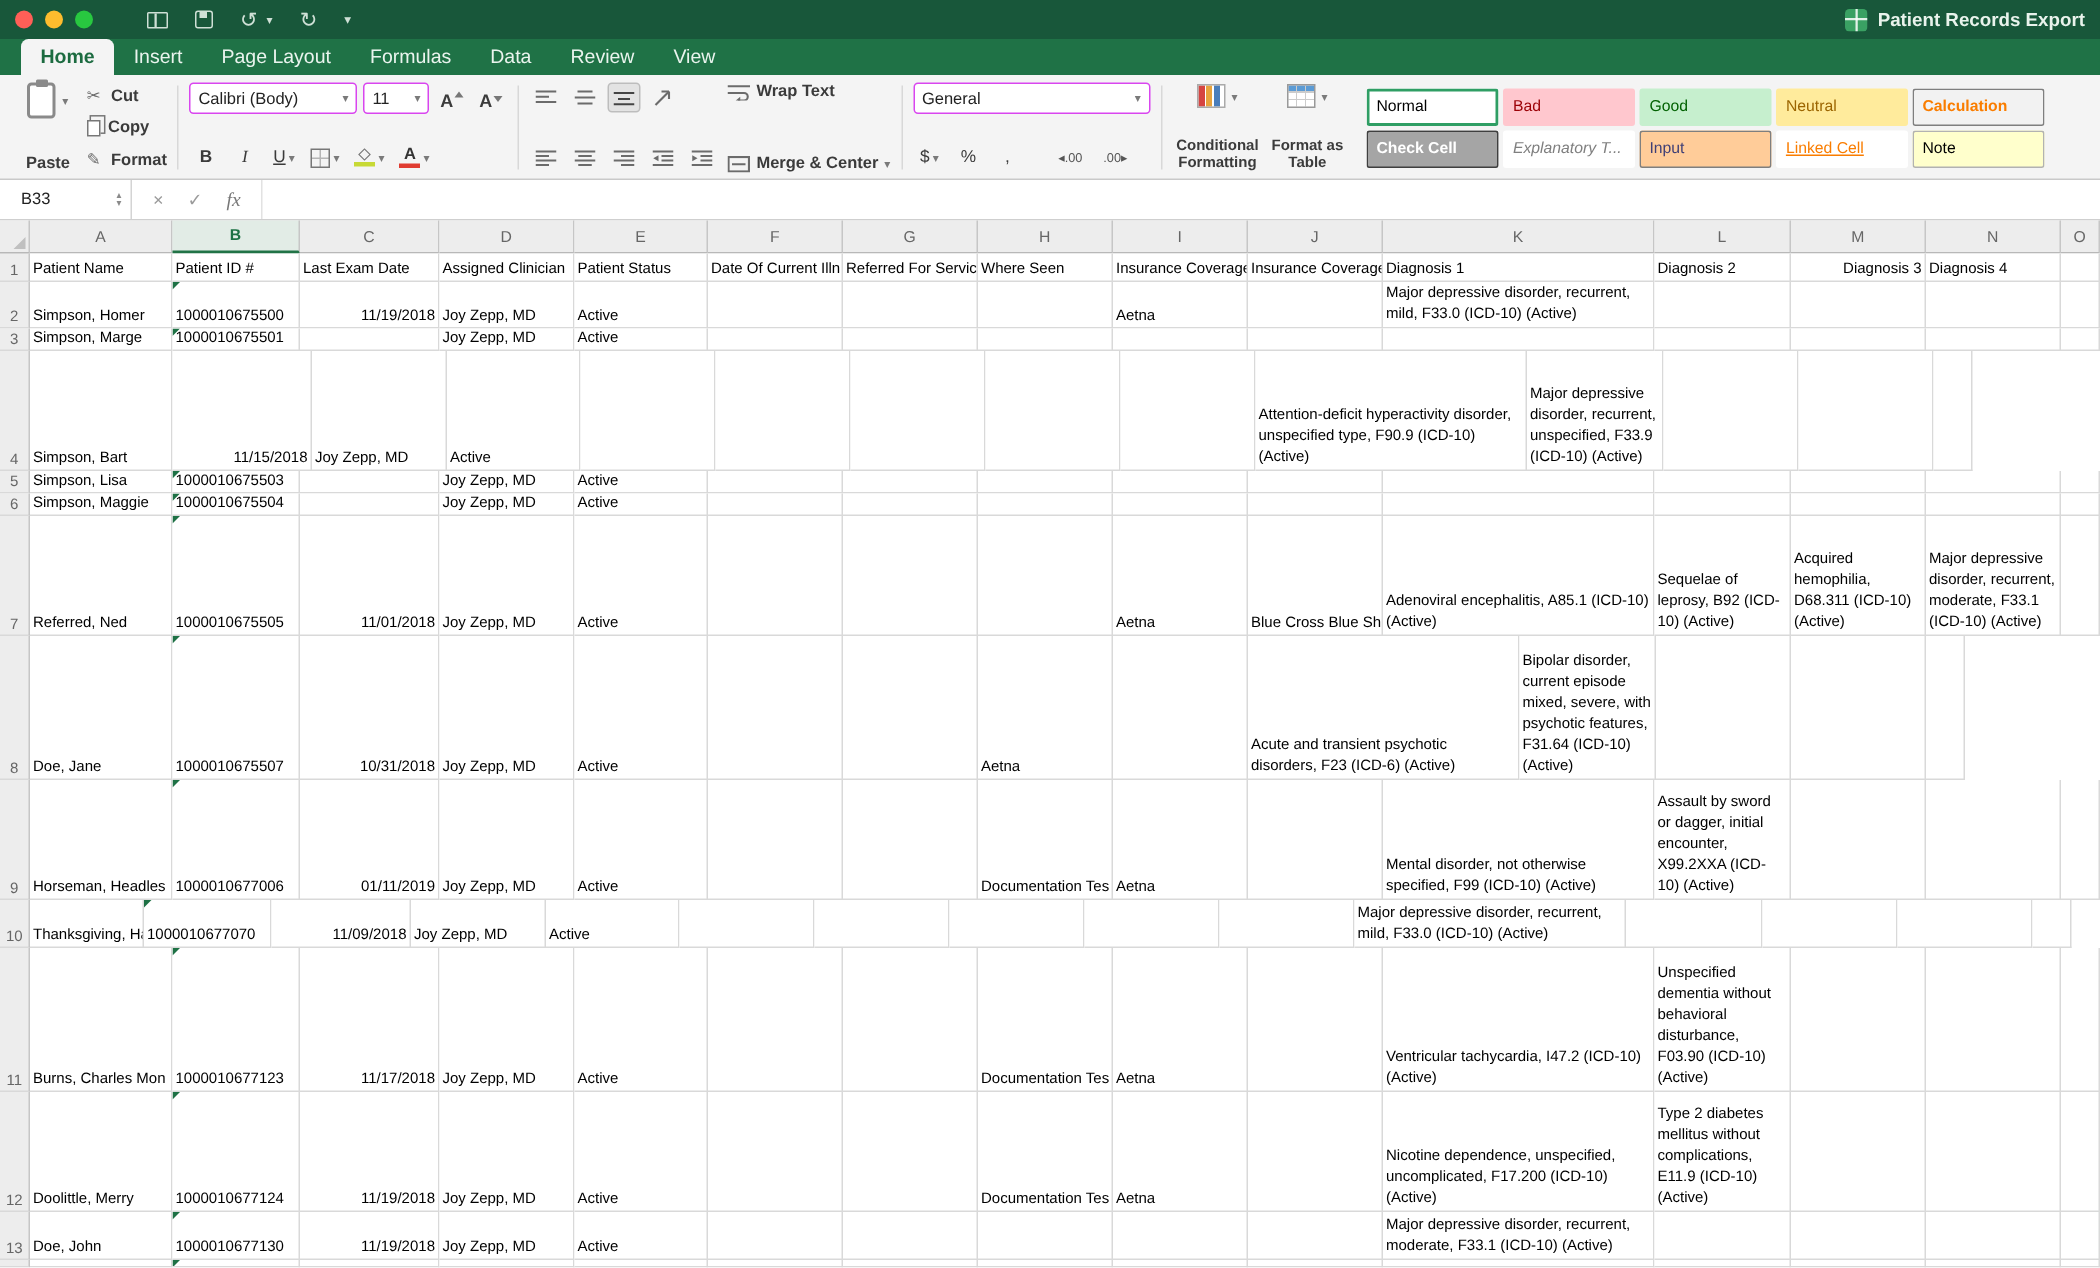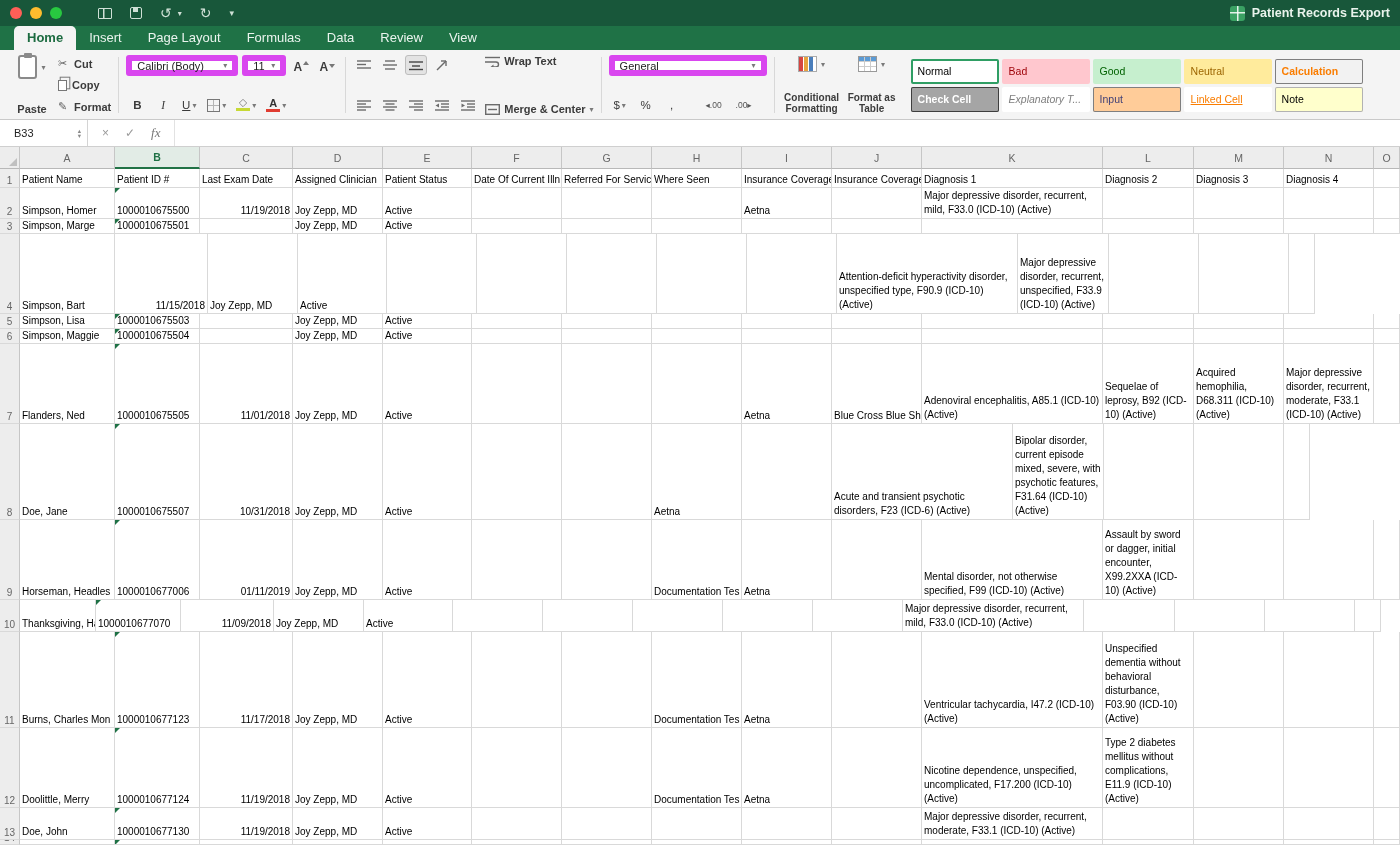--- a/index.html
+++ b/index.html
@@ -27,21 +27,21 @@
   .tab { padding:0 13px; line-height:24px; font-size:13px; color:#eaf4ee; cursor:default; }
   .tab.active { background:#f4f4f4; color:#1c6b40; font-weight:700; border-radius:5px 5px 0 0; }
 
   
   .ribbon { height:70px; background:#f4f4f4; border-bottom:1px solid #c9c9c9; display:flex; padding:5px 6px 4px 8px; }
   .vdiv { width:1px; background:#d8d8d8; margin:2px 7px; }
   .rcol { display:flex; flex-direction:column; justify-content:space-between; }
   .rrow { display:flex; align-items:center; gap:4px; }
   .rlabel { font-size:11px; color:#3b3b3b;font-weight:bold; }
   .dd { font-size:8px; color:#7a7a7a; }
-  .selbox { background:#fff; border:6px solid #d946ef; border-radius:3px; height:21px;
+  .selbox { background:#fff; border:1px solid #d946ef; border-radius:3px; height:21px;
     display:flex; align-items:center; padding:0 5px; font-size:11px; color:#222; gap:6px; justify-content:space-between; }
   .sbtn { min-width:22px; height:20px; border:1px solid transparent; border-radius:3px;
     display:flex; align-items:center; justify-content:center; font-size:11.5px; color:#3b3b3b; gap:2px; padding:0 2px; }
   .sbtn.pressed { background:#e3e3e3; border-color:#bdbdbd; }
 
   .paste { width:48px; align-items:center; display:flex; flex-direction:column; justify-content:space-between; }
   .clipboard-icon { width:19px; height:24px; border:2px solid #8a8a8a; border-radius:3px; position:relative; background:#fff; }
   .clipboard-icon:before { content:''; position:absolute; top:-4px; left:3.5px; width:8px; height:5px; background:#8a8a8a; border-radius:1px; }
   .ccf { display:flex; flex-direction:column; justify-content:space-between; padding:2px 0; }
   .ccf .rrow { gap:5px; }
@@ -461,21 +461,21 @@
         </div>
         <div class="cell" style="width: 90px;">
           <span class="ct">Insurance Coverage</span>
         </div>
         <div class="cell" style="width: 181px;">
           <span class="ct">Diagnosis 1</span>
         </div>
         <div class="cell" style="width: 91px;">
           <span class="ct">Diagnosis 2</span>
         </div>
-        <div class="cell" style="width: 90px;">
+        <div class="cell" style="width: 90px; justify-content: flex-end;">
           <span class="ct">Diagnosis 3</span>
         </div>
         <div class="cell" style="width: 90px;">
           <span class="ct">Diagnosis 4</span>
         </div>
         <div class="cell" style="width: 26px;"></div>
       </div>
       <div class="srow" style="height: 31px;">
         <div class="gutter">2</div>
         <div class="cell" style="width: 95px;">
@@ -615,21 +615,21 @@
         <div class="cell" style="width: 90px;"></div>
         <div class="cell" style="width: 181px;"></div>
         <div class="cell" style="width: 91px;"></div>
         <div class="cell" style="width: 90px;"></div>
         <div class="cell" style="width: 90px;"></div>
         <div class="cell" style="width: 26px;"></div>
       </div>
       <div class="srow" style="height: 80px;">
         <div class="gutter">7</div>
         <div class="cell" style="width: 95px;">
-          <span class="ct">Flanders, Ned</span>
+          <span class="ct">Referred, Ned</span>
         </div>
         <div class="cell" style="width: 85px;">
           <span class="flag" style="border-top-color: rgb(30, 113, 69);"></span>
           <span class="ct">1000010675505</span>
         </div>
         <div class="cell ar" style="width: 93px;">
           <span class="ct">11/01/2018</span>
         </div>
         <div class="cell" style="width: 90px;">
           <span class="ct">Joy Zepp, MD</span>

